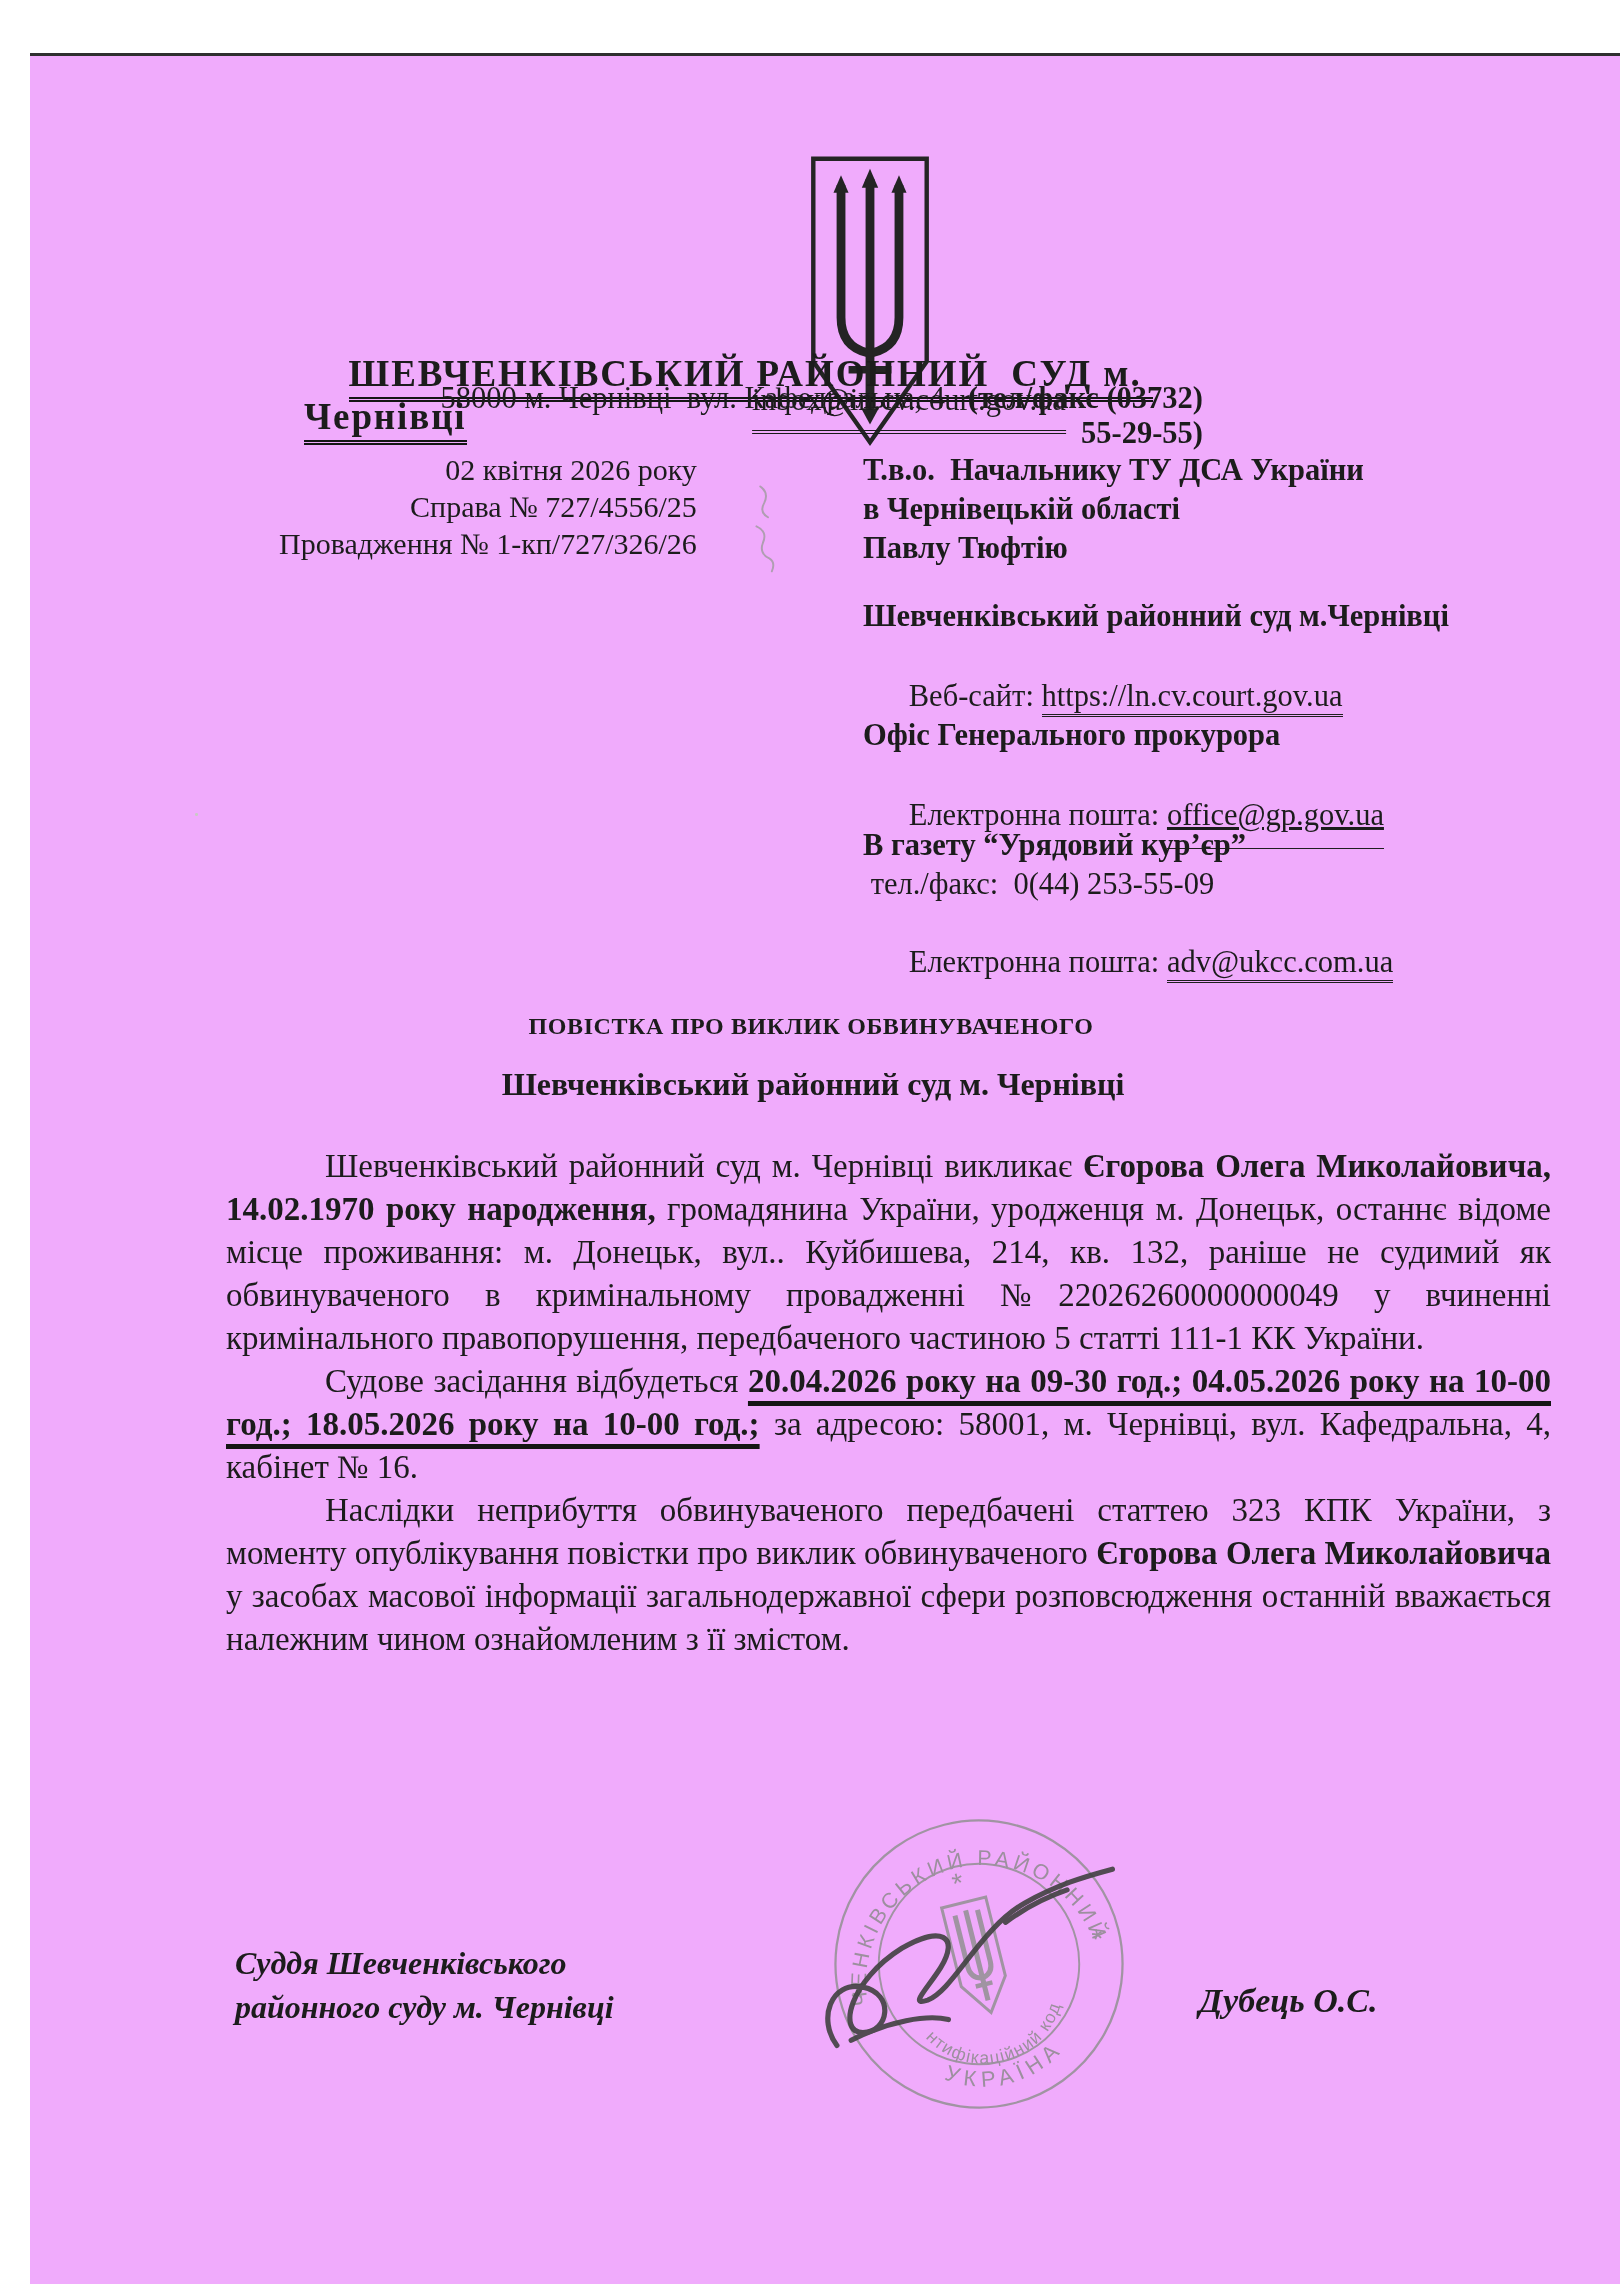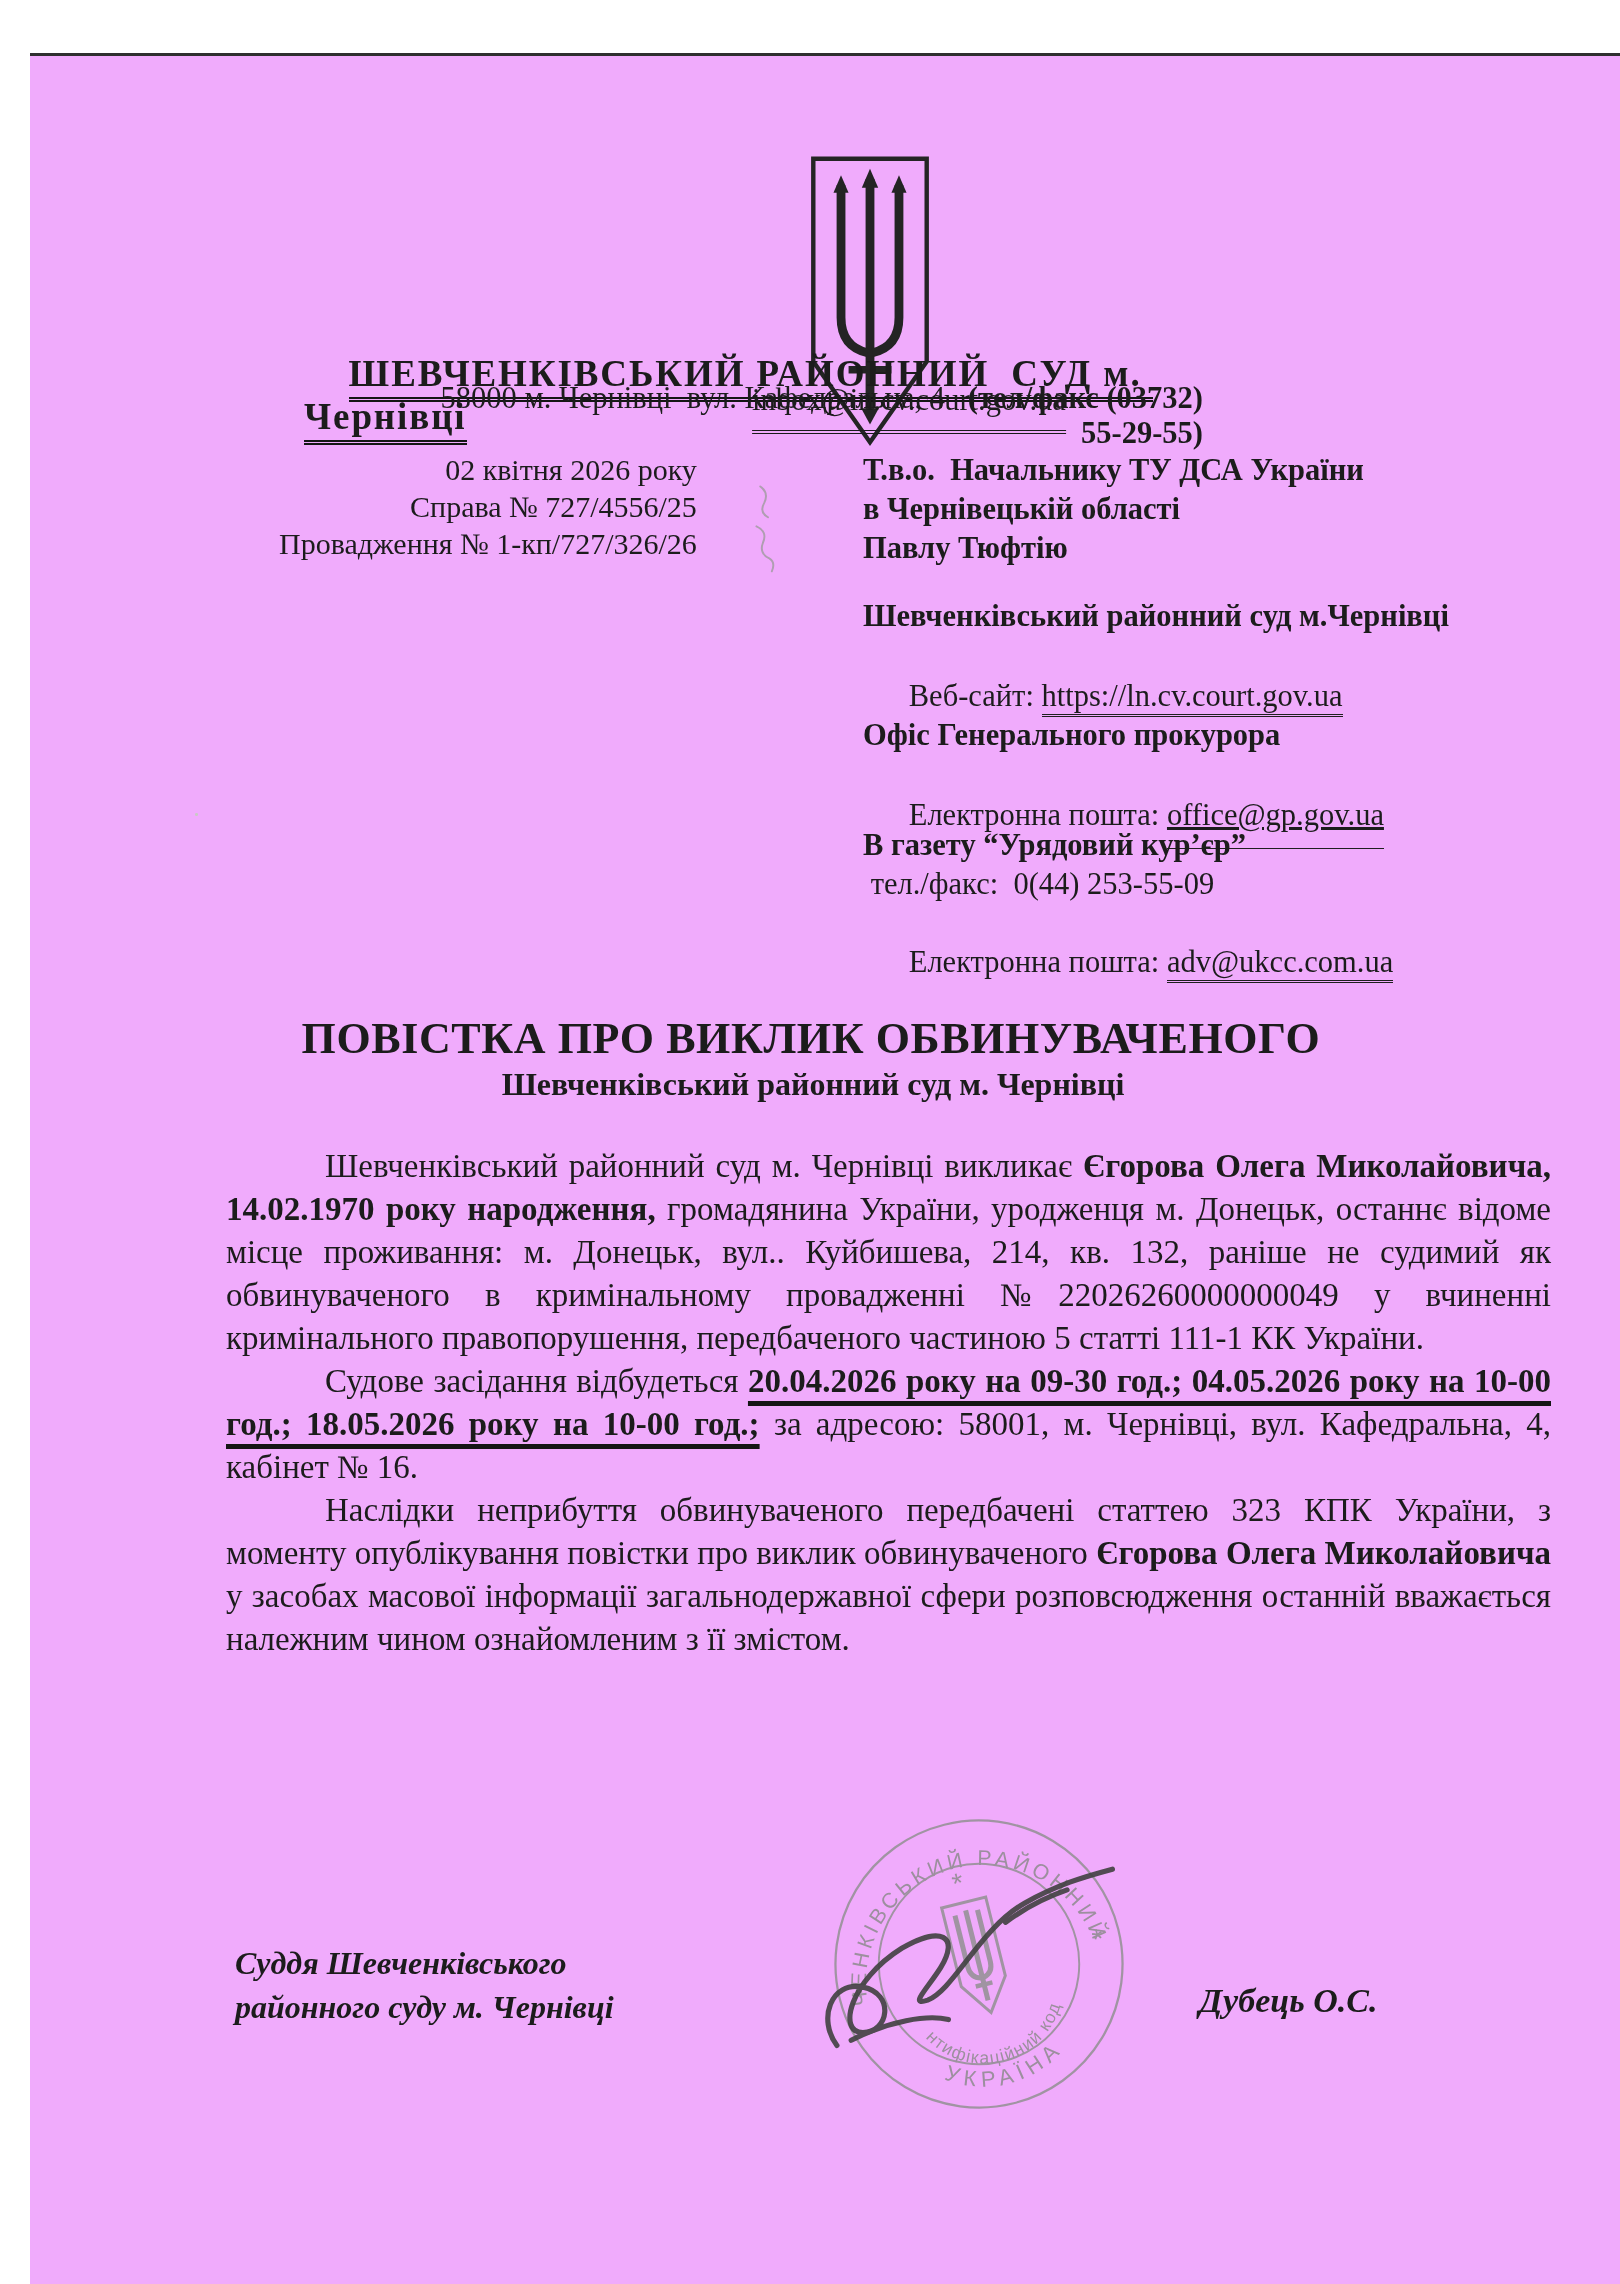--- a/index.html
+++ b/index.html
@@ -23,21 +23,21 @@
   .addr-bold{font-weight:bold;}
   .email-line{font-size:30.5px;}
   .u-inbox{border-bottom:4.5px double #1a1a1a;padding-bottom:13px;}
   .u-double{border-bottom:3.9px double #1f1f1f;padding-bottom:1.3px;}
   .u-single{border-bottom:1.9px solid #1f1f1f;padding-bottom:16px;text-decoration:underline;}
 
   .meta-block{font-size:30px;line-height:37px;}
   .rcol{font-size:30.5px;line-height:39px;}
   .rcol .b{font-weight:bold;}
 
-  .doc-title{font-size:44px;font-weight:bold;letter-spacing:0.6px;}
+  .doc-title{font-size:24px;font-weight:bold;letter-spacing:0.6px;}
   .doc-subtitle{font-size:32px;font-weight:bold;}
 
   .body-text{width:1325px;font-size:33px;line-height:43px;text-align:justify;}
   .para{text-indent:99px;margin:0;}
   .seg-b{font-weight:bold;}
   .seg-bu{font-weight:bold;text-decoration:underline;text-decoration-thickness:4.5px;text-underline-offset:9px;text-decoration-color:#151515;}
 
   .sig-role{font-size:32px;line-height:44px;font-weight:bold;font-style:italic;}
   .judge-name{font-size:34px;font-weight:bold;font-style:italic;}
 

